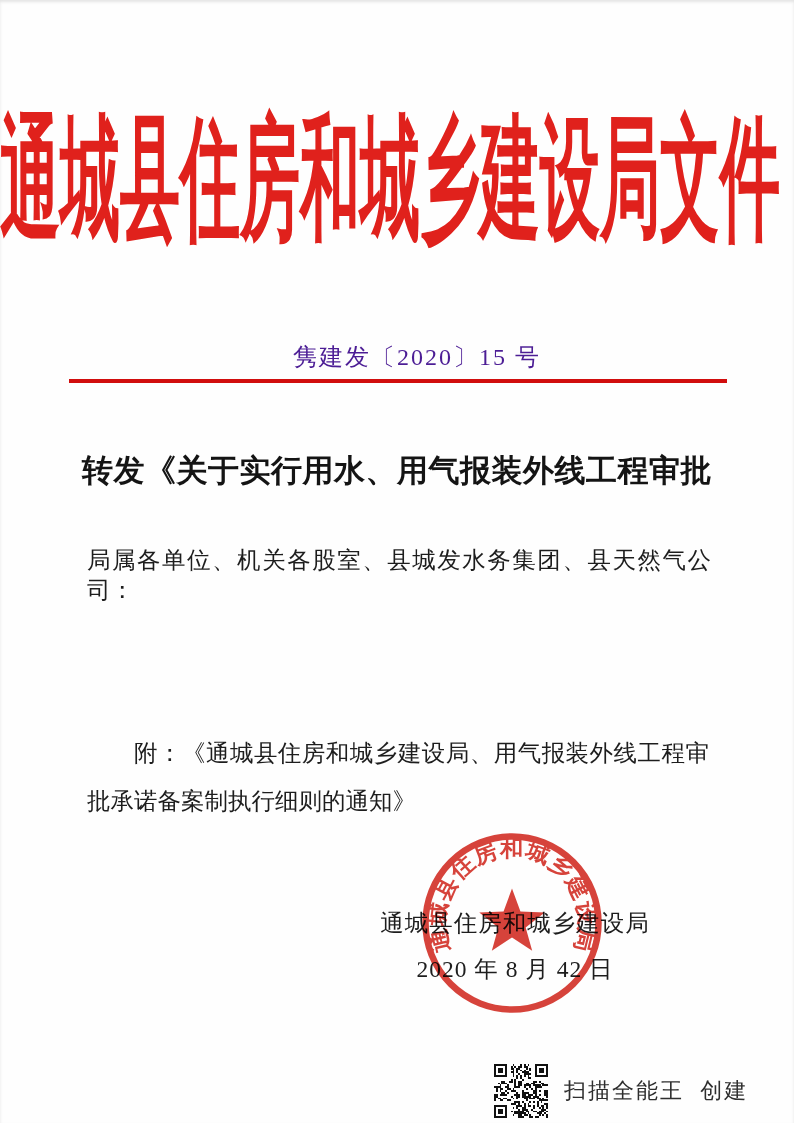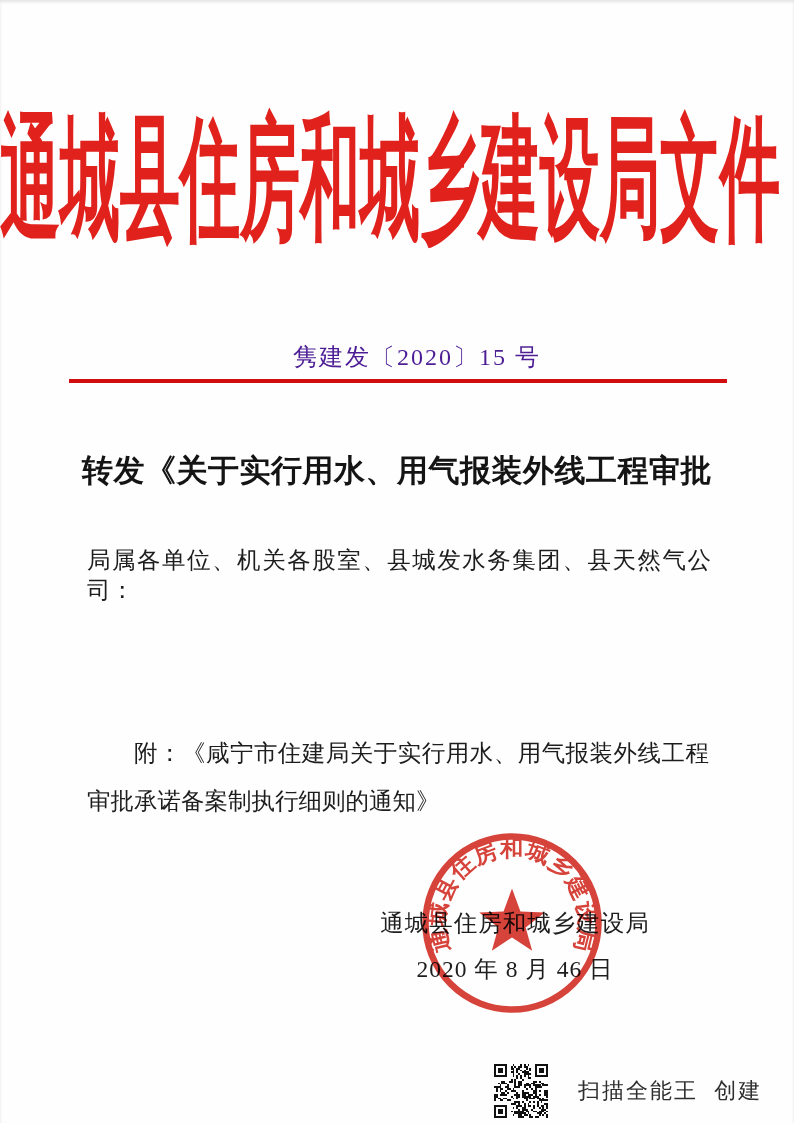--- a/index.html
+++ b/index.html
@@ -97,21 +97,21 @@
     opacity:.88;
     mix-blend-mode:multiply;
   }
   .seal text{
     font-family:"Liberation Serif","DejaVu Serif",serif;
     font-weight:bold;
     fill:var(--seal-red);
   }
   .footer{
     position:absolute;top:1064px;left:494px;
-    display:flex;align-items:center;gap:30px;
+    display:flex;align-items:center;gap:16px;
   }
   .qr{width:54px;height:54px;display:block;}
   .footer-credit{
     font-family:"Liberation Sans","DejaVu Sans",sans-serif;
     font-size:22px;
     color:var(--footer-gray);
     letter-spacing:2px;
     white-space:pre;
   }
 </style>
@@ -128,25 +128,25 @@
 
   <div class="red-rule"></div>
 
   <div class="doc-title">
     <div>转发《关于实行用水、用气报装外线工程审批</div>
   </div>
 
   <div class="recipients">局属各单位、机关各股室、县城发水务集团、县天然气公司：</div>
 
 
-  <div class="attachment">附：《咸宁市住建局关于实行用水、用气报装外线工程审批承诺备案制执行细则的通知》</div>
+  <div class="attachment">附：《通城县住房和城乡建设局、用气报装外线工程审批承诺备案制执行细则的通知》</div>
 
   <div class="signature">
     <div>通城县住房和城乡建设局</div>
-    <div>2020 年 8 月 46 日</div>
+    <div>2020 年 8 月 42 日</div>
   </div>
 
   <svg class="seal" viewBox="0 0 200 200" xmlns="http://www.w3.org/2000/svg">
     <circle cx="100" cy="100" r="93" fill="none" stroke="#d2291f" stroke-width="7"></circle>
     <path id="sealArc" d="M 41,141 A 72,72 0 1 1 159,141" fill="none"></path>
     <text font-size="25" letter-spacing="1" text-anchor="middle">
       <textPath href="#sealArc" startOffset="50%">通城县住房和城乡建设局</textPath>
     </text>
     <polygon fill="#d2291f" points="100,63 109.1,87.5 135.2,88.6 114.7,104.8 121.7,129.9 100,115.5 78.3,129.9 85.3,104.8 64.8,88.6 90.9,87.5"></polygon>
   </svg>

